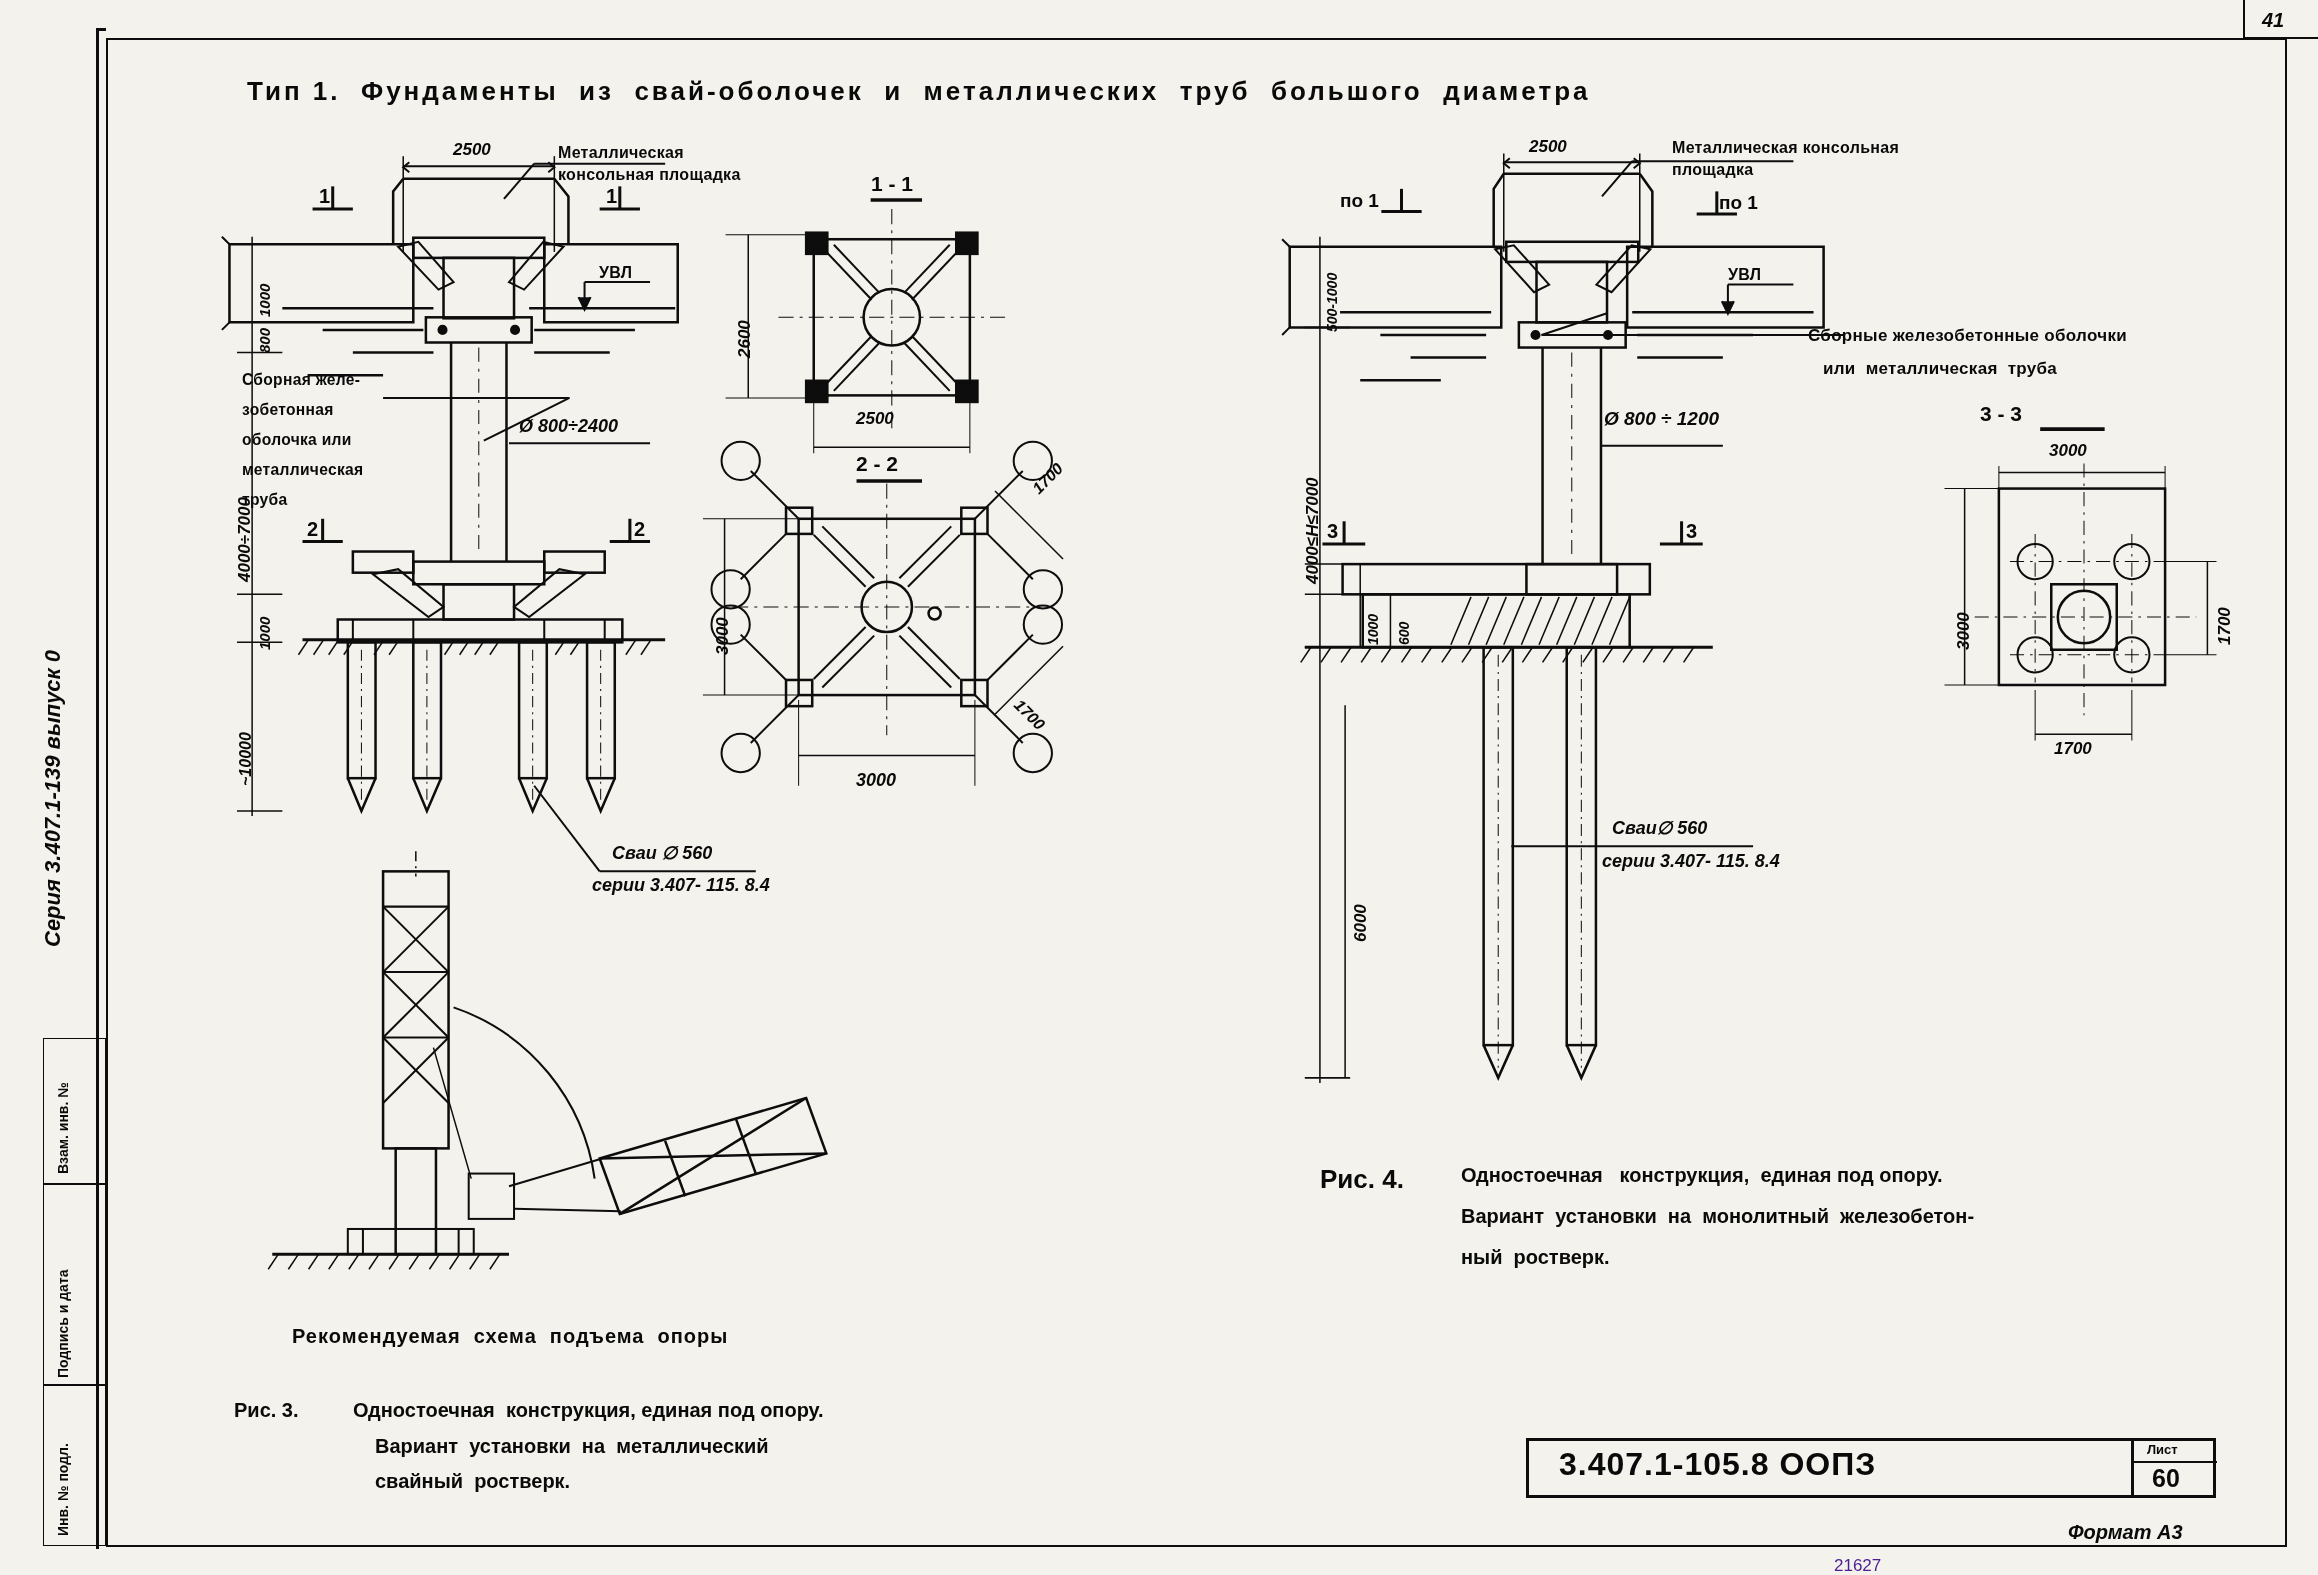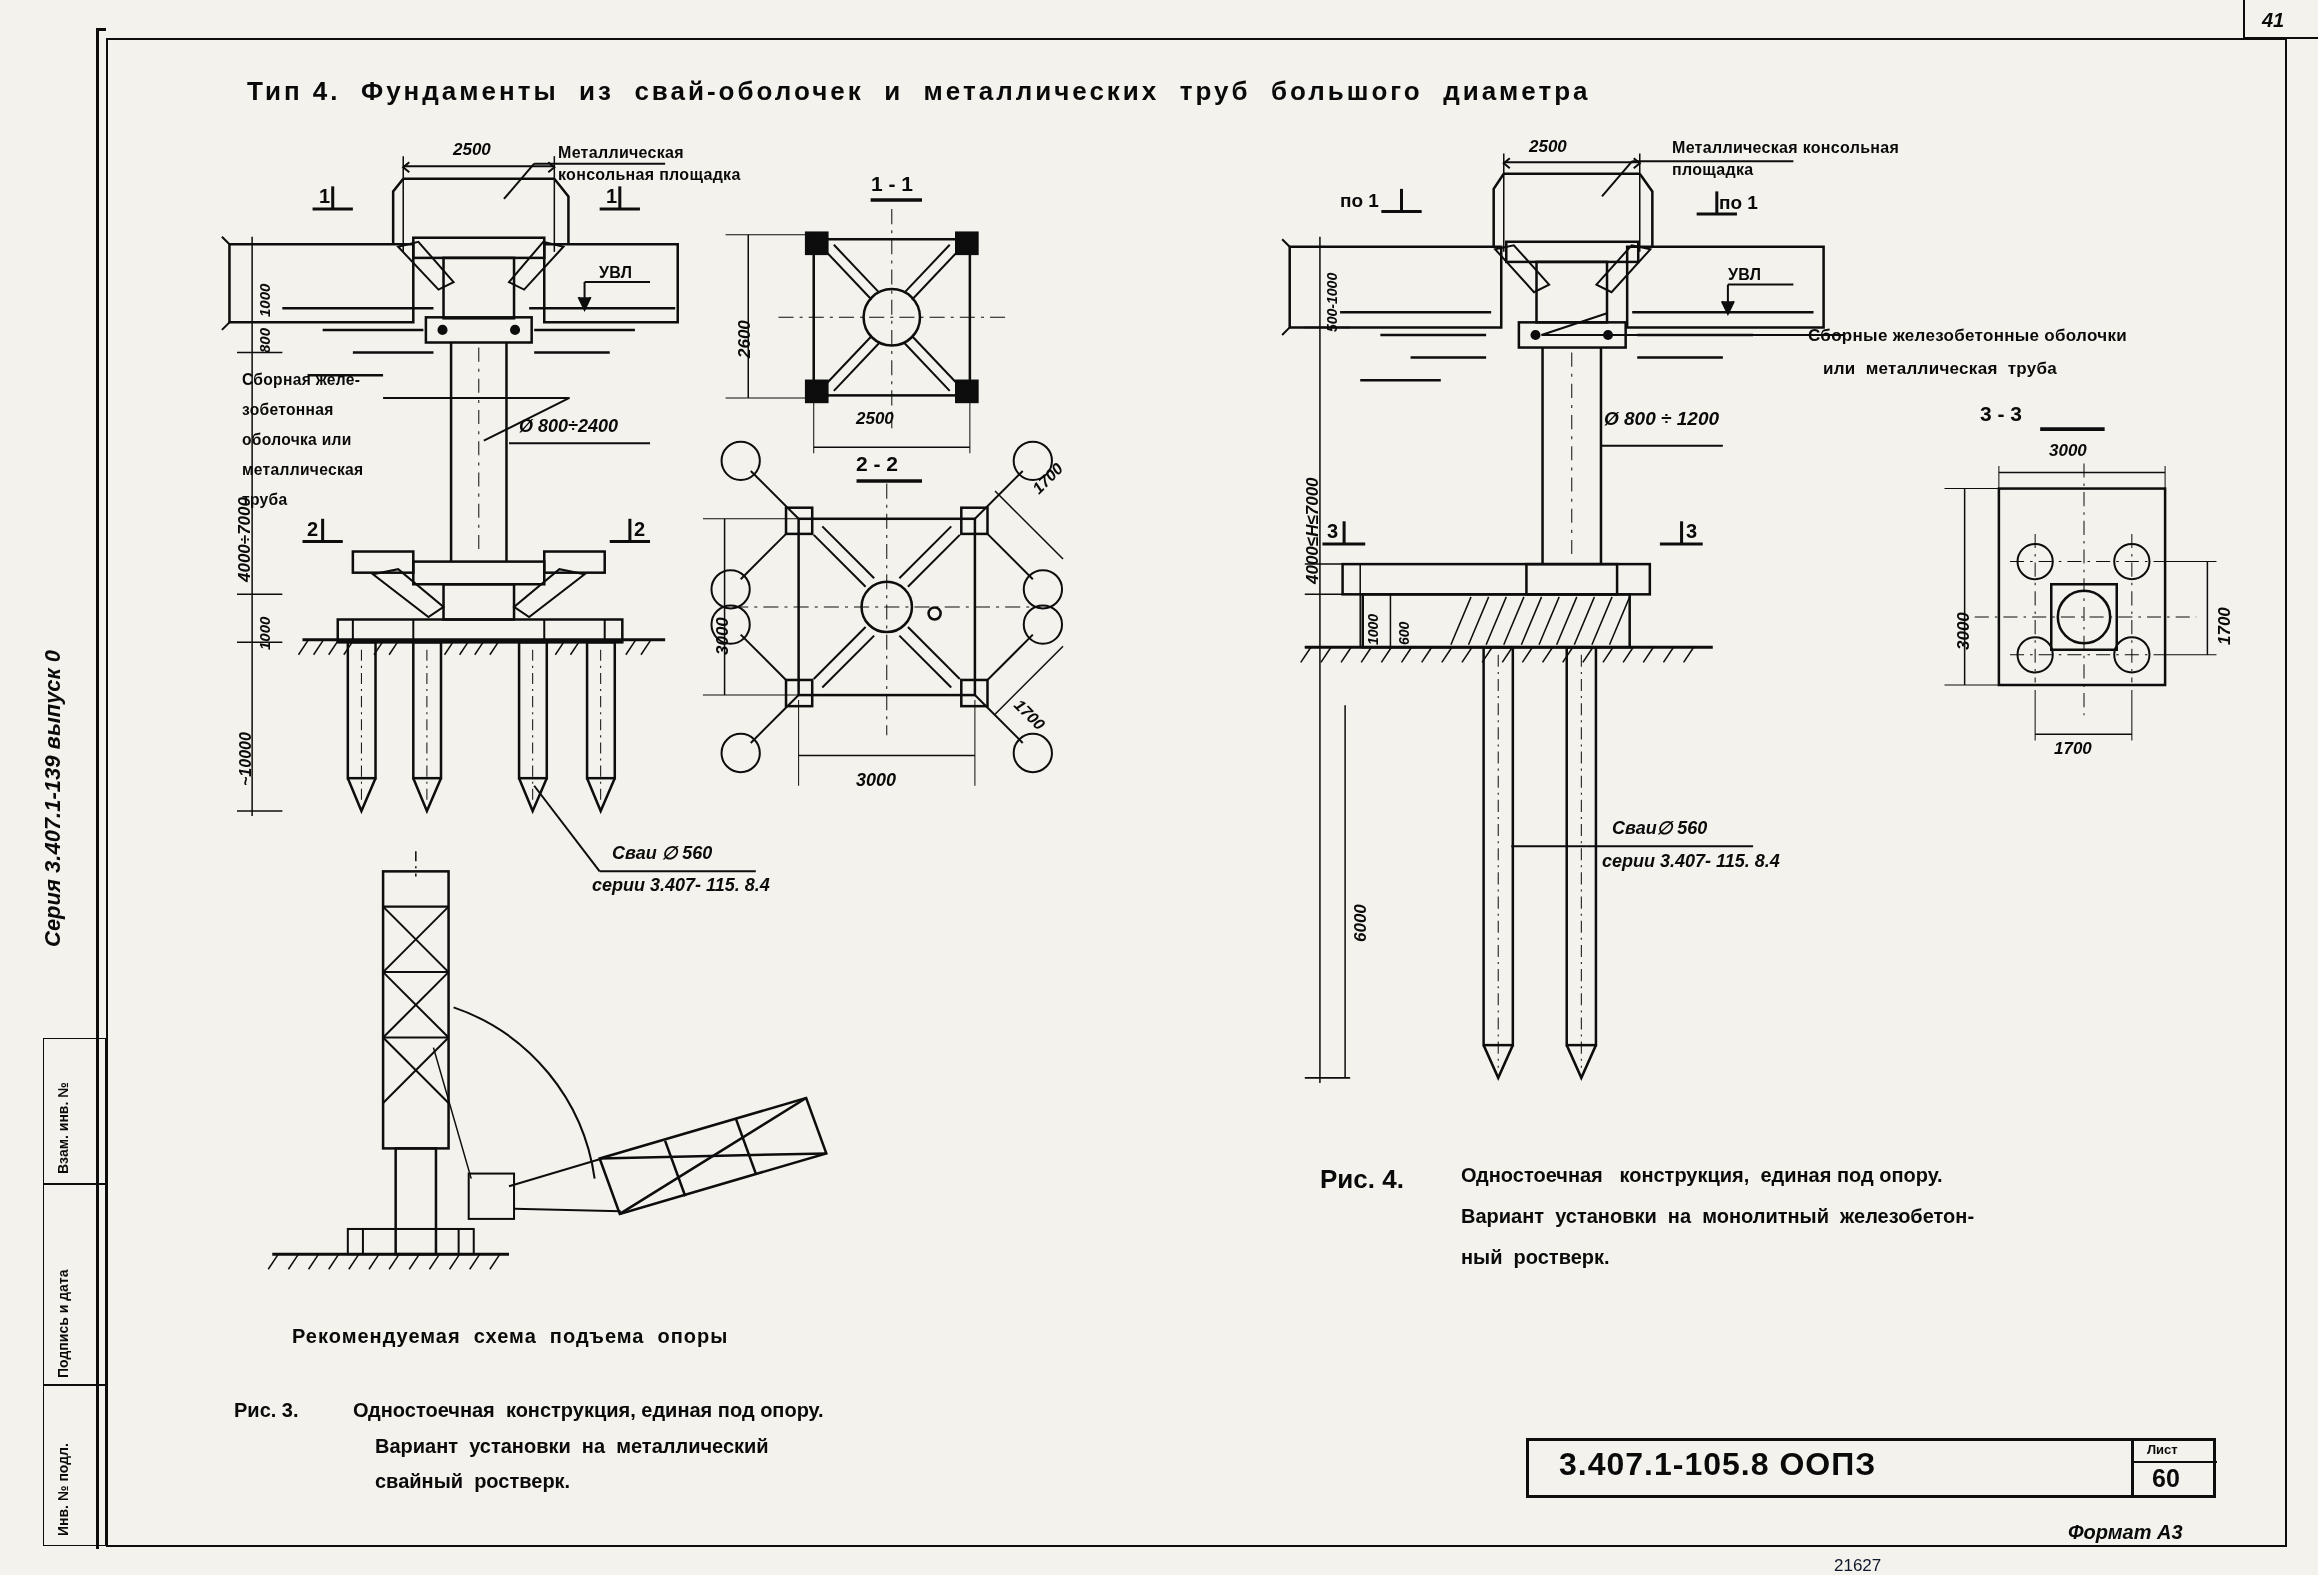--- a/index.html
+++ b/index.html
@@ -41,21 +41,21 @@
   <div class="box" style="left:97px;top:1038px;width:9px;height:146px;"></div>
   <div class="box" style="left:43px;top:1184px;width:54px;height:201px;"></div>
   <div class="box" style="left:97px;top:1184px;width:9px;height:201px;"></div>
   <div class="box" style="left:43px;top:1385px;width:54px;height:161px;"></div>
   <div class="box" style="left:97px;top:1385px;width:9px;height:161px;"></div>
 
   <div class="t bold" style="left:55px;top:1174px;font-size:14px;transform:rotate(-90deg);transform-origin:left top;">Взам. инв. №</div>
   <div class="t bold" style="left:55px;top:1378px;font-size:14px;transform:rotate(-90deg);transform-origin:left top;">Подпись и дата</div>
   <div class="t bold" style="left:55px;top:1536px;font-size:14px;transform:rotate(-90deg);transform-origin:left top;">Инв. № подл.</div>
 
-  <div class="t ttl" style="left:247px;top:76px;font-size:26px;">Тип 4.  Фундаменты  из  свай-оболочек  и  металлических  труб  большого  диаметра</div>
+  <div class="t ttl" style="left:247px;top:76px;font-size:26px;">Тип 1.  Фундаменты  из  свай-оболочек  и  металлических  труб  большого  диаметра</div>
 
   <svg width="2319" height="1575" style="pointer-events:none;" viewBox="0 0 4603 3127">
     <g stroke="#0d0d0d" fill="none" stroke-width="4">
 
       <path d="M455 485 L820 485 L820 640 L455 640 Z" stroke-width="5"></path>
       <path d="M455 485 L440 470 M455 640 L440 655"></path>
 
       <path d="M1080 485 L1345 485 L1345 640 L1080 640 Z" stroke-width="5"></path>
 
       <path d="M800 355 L1100 355" stroke-width="5"></path>
@@ -578,15 +578,15 @@
   <div class="t cap" style="left:1461px;top:1246px;font-size:20px;">ный  ростверк.</div>
 
   <div class="box2" style="left:1526px;top:1438px;width:690px;height:60px;border-width:3px;"></div>
   <div class="v2" style="left:2131px;top:1438px;height:60px;width:3px;"></div>
   <div class="h" style="left:2131px;top:1461px;width:86px;height:2px;"></div>
   <div class="t bold" style="left:1559px;top:1446px;font-size:32px;letter-spacing:1px;">3.407.1-105.8 ООПЗ</div>
   <div class="t bold" style="left:2147px;top:1442px;font-size:13px;">Лист</div>
   <div class="t bold" style="left:2152px;top:1464px;font-size:25px;">60</div>
 
   <div class="t bold ital" style="left:2068px;top:1521px;font-size:20px;">Формат А3</div>
-  <div class="t" style="left:1834px;top:1556px;font-size:17px;color:#0f172a;">21627</div>
+  <div class="t" style="left:1834px;top:1556px;font-size:17px;color:#4c1d95;">21627</div>
 </div>
 
 
 </body></html>

